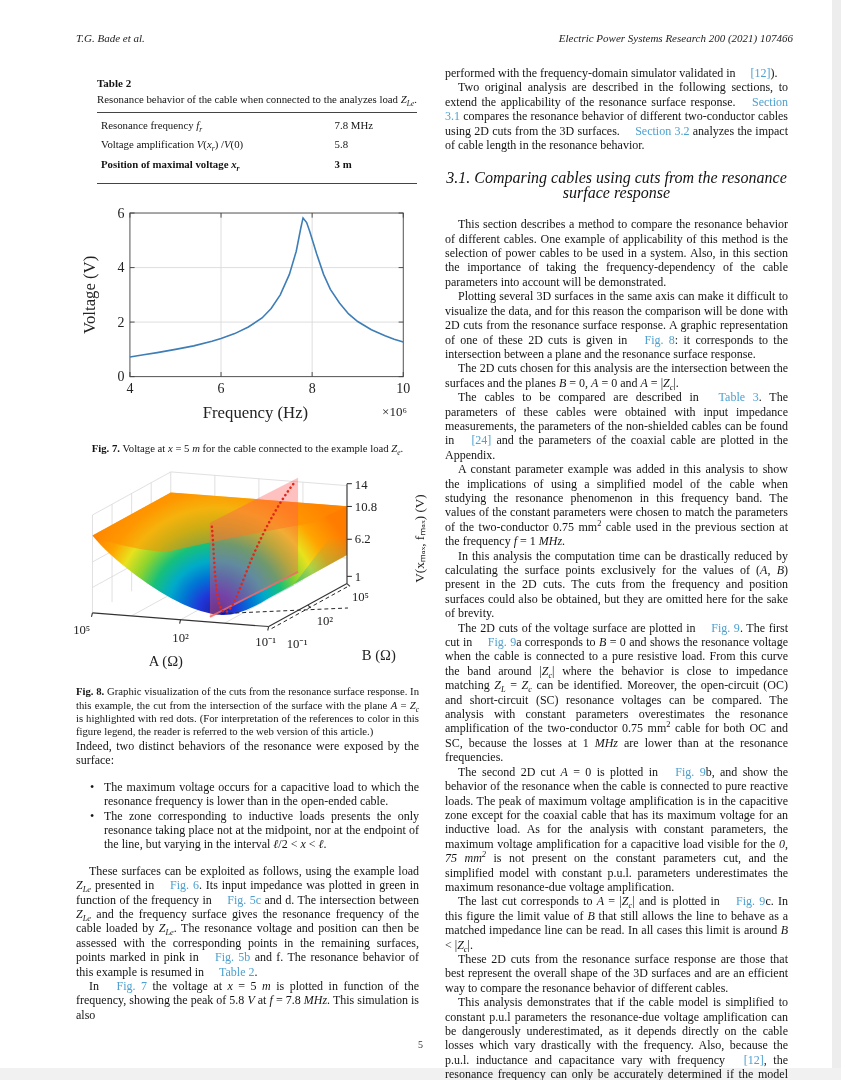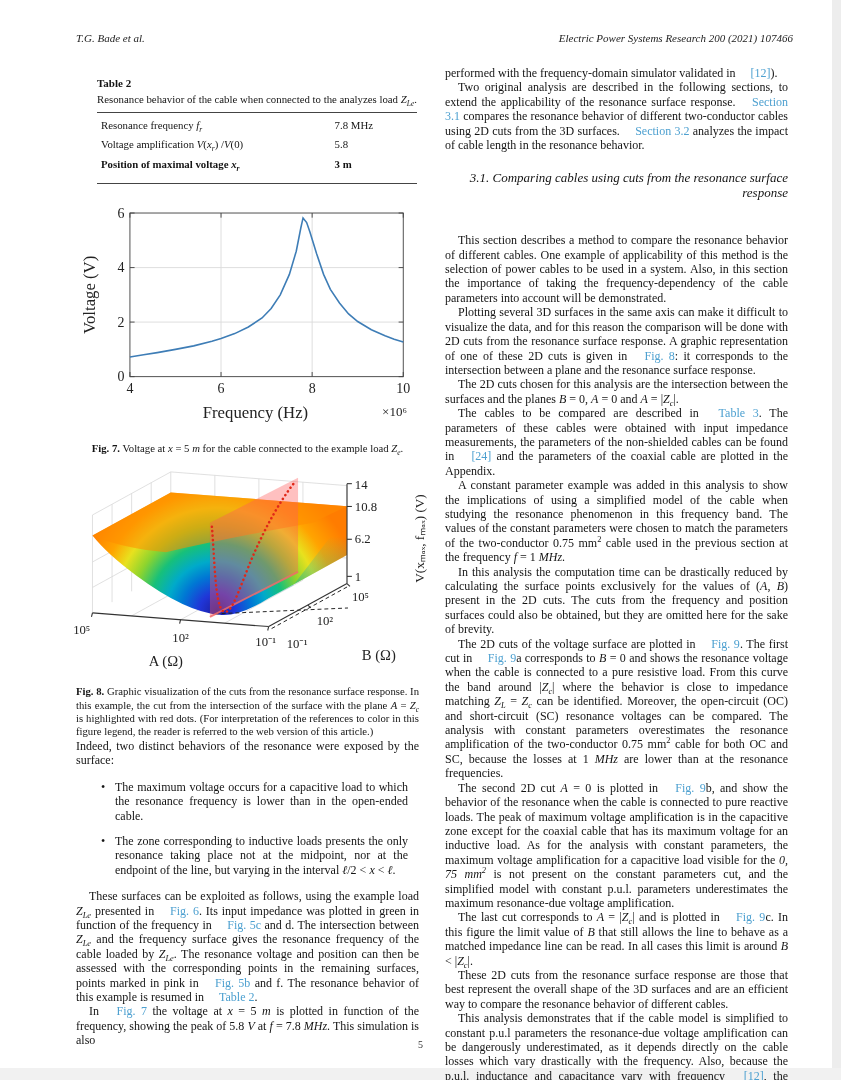--- a/index.html
+++ b/index.html
@@ -39,24 +39,24 @@
   .figcap{font-size:10.7px;line-height:13.4px;color:#141414;}
   .figcap.center{text-align:center;margin-top:4px;}
   .figcap.just{text-align:justify;margin-top:6px;}
 
   .axtxt{font-family:"Liberation Serif", serif;fill:#222;}
   .grid{stroke:#dcdcdc;stroke-width:1;}
   .axbox{fill:none;stroke:#444;stroke-width:1;}
   .tick{stroke:#444;stroke-width:1;}
 
   ul.blist{margin:12px 0 12px 4px;padding:0 0 0 14px;list-style:none;}
-  ul.blist li{position:relative;padding-left:10px;margin:11px;}
+  ul.blist li{position:relative;padding-left:10px;margin:0;}
   ul.blist li:before{content:"•";position:absolute;left:-4px;top:0;}
 
-  .h31{font-size:13px;font-style:italic;font-weight:normal;margin:19px 0 33px 0;text-align:right;}
+  .h31{font-size:16px;font-style:italic;font-weight:normal;margin:19px 0 17px 0;text-align:center;}
 
   .txt-after-fig{}
 
   .footer{position:absolute;left:0;bottom:30px;width:100%;text-align:center;font-size:10px;color:#333;}
 </style>
 </head>
 <body>
 
 <div class="sheet">
   <div class="edge-r"></div>

